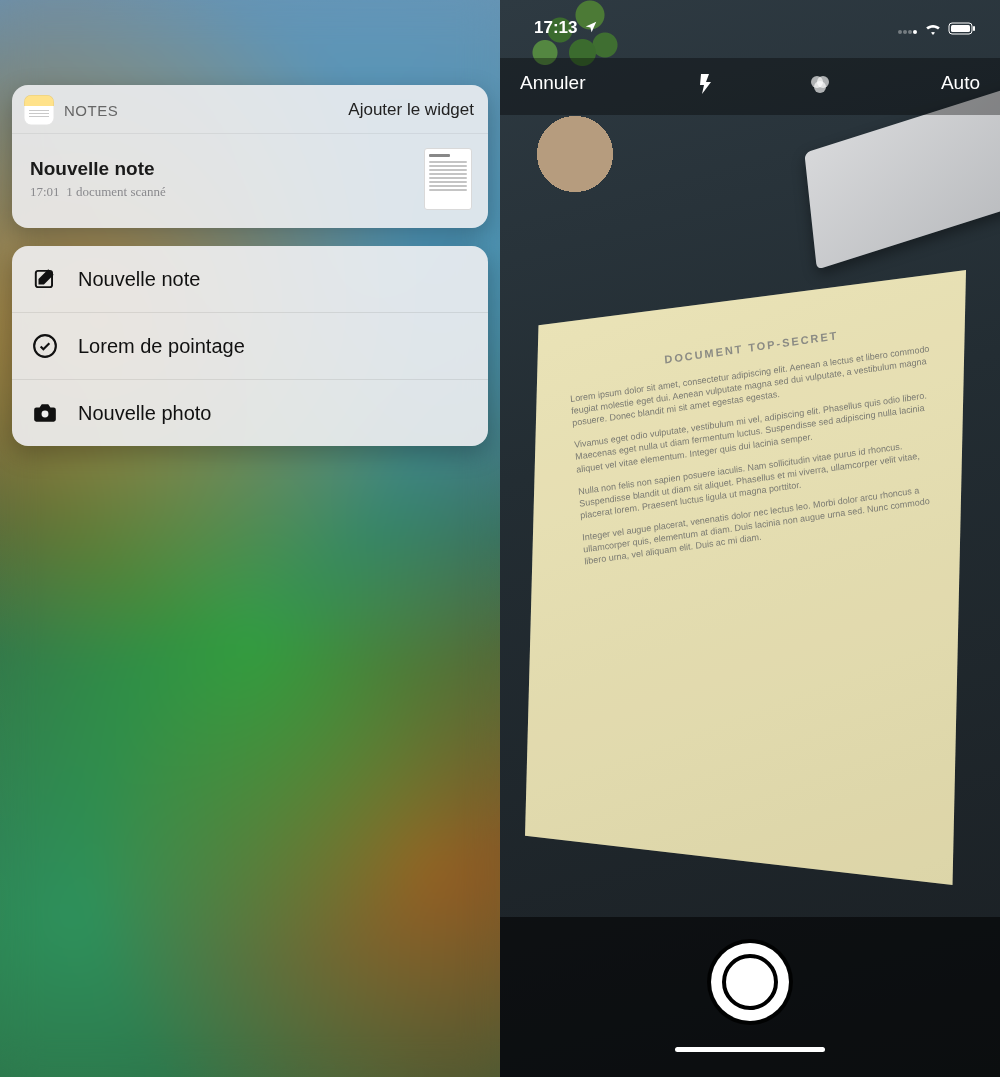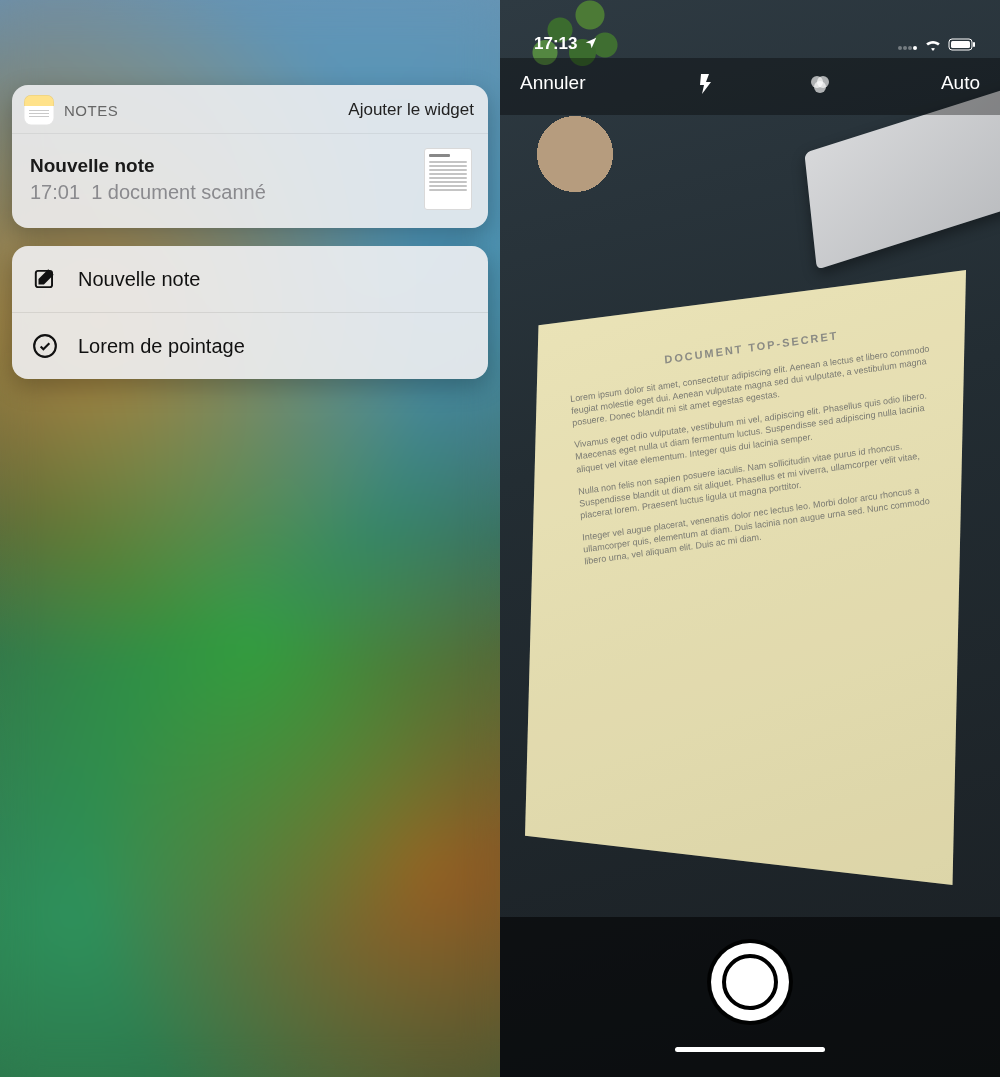--- a/index.html
+++ b/index.html
@@ -77,22 +77,23 @@
     align-items: center;
     padding: 14px 16px 18px 18px;
   }
   .note-title {
     font-size: 19px;
     font-weight: 600;
     color: #1a1a1a;
     margin-bottom: 4px;
   }
   .note-subline {
-    font-size: 20px;
+    font-size: 13px;
     color: #8a8a8e;
+    font-family: Liberation Serif, serif;
   }
   .note-thumb {
     width: 48px; height: 62px;
     background: #fff;
     border: 1px solid #d9d9d9;
     border-radius: 3px;
     padding: 5px 4px;
     display: flex; flex-direction: column; gap: 2px;
   }
   .note-thumb div {
@@ -127,21 +128,21 @@
   
   .right-panel {
     position: relative;
     width: 500px;
     height: 1077px;
     background: linear-gradient(165deg, #2e3a42 0%, #232d33 40%, #1a1f23 100%);
     overflow: hidden;
   }
   .status-bar {
     position: absolute;
-    top: 28px; left: 0; right: 0;
+    top: 12px; left: 0; right: 0;
     display: flex;
     justify-content: space-between;
     align-items: center;
     padding: 6px 24px 0 34px;
     color: #fff;
     font-size: 17px;
     font-weight: 600;
     z-index: 10;
   }
   .status-right { display: flex; align-items: center; gap: 6px; }
@@ -300,20 +301,29 @@
       <div class="action-row">
         <span class="action-icon">
           <svg viewBox="0 0 24 24" fill="none" stroke="#111" stroke-width="2">
             <circle cx="12" cy="12" r="10"></circle>
             <path d="M8 12.5l2.5 2.5L16 9.5"></path>
           </svg>
         </span>
         <span>Lorem de pointage</span>
       </div>
 
+      <div class="action-row">
+        <span class="action-icon">
+          <svg viewBox="0 0 24 24" fill="#111">
+            <path d="M4 7h3l2-3h6l2 3h3a2 2 0 012 2v9a2 2 0 01-2 2H4a2 2 0 01-2-2V9a2 2 0 012-2z"></path>
+            <circle cx="12" cy="13" r="3.2" fill="#eee"></circle>
+          </svg>
+        </span>
+        <span>Nouvelle photo</span>
+      </div>
 
 
     </div>
   </div>
 </div>
 
 <div class="right-panel">
 
   <div class="desk-scene">
     <div class="plant"></div>

